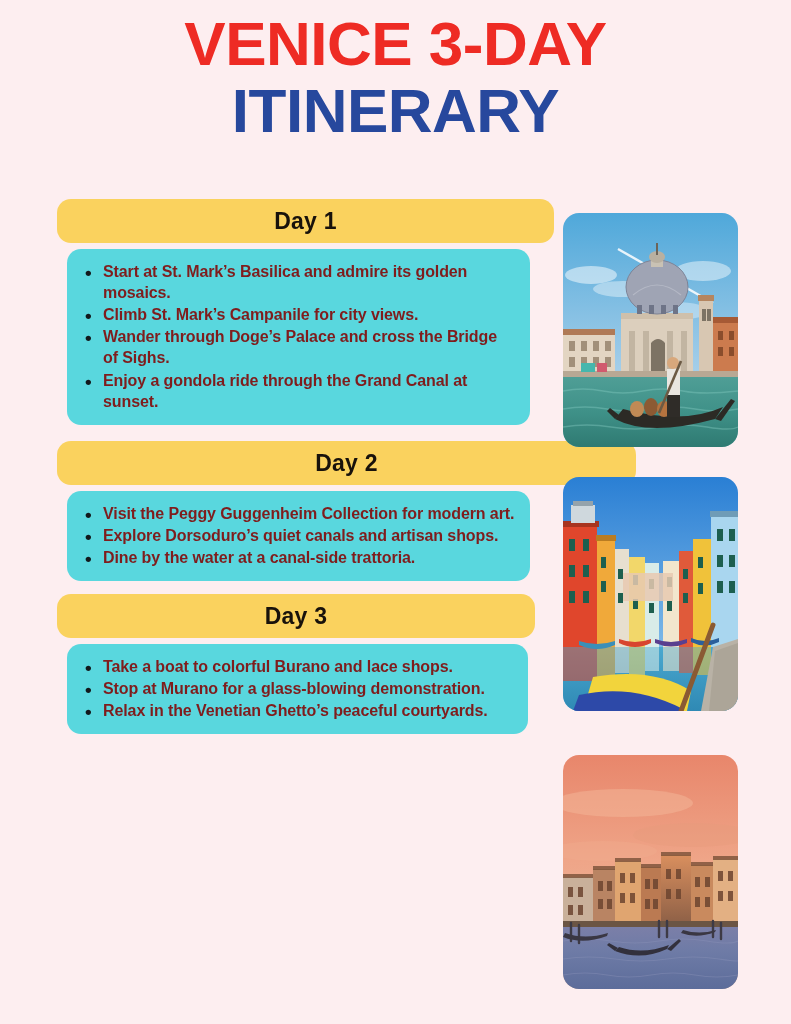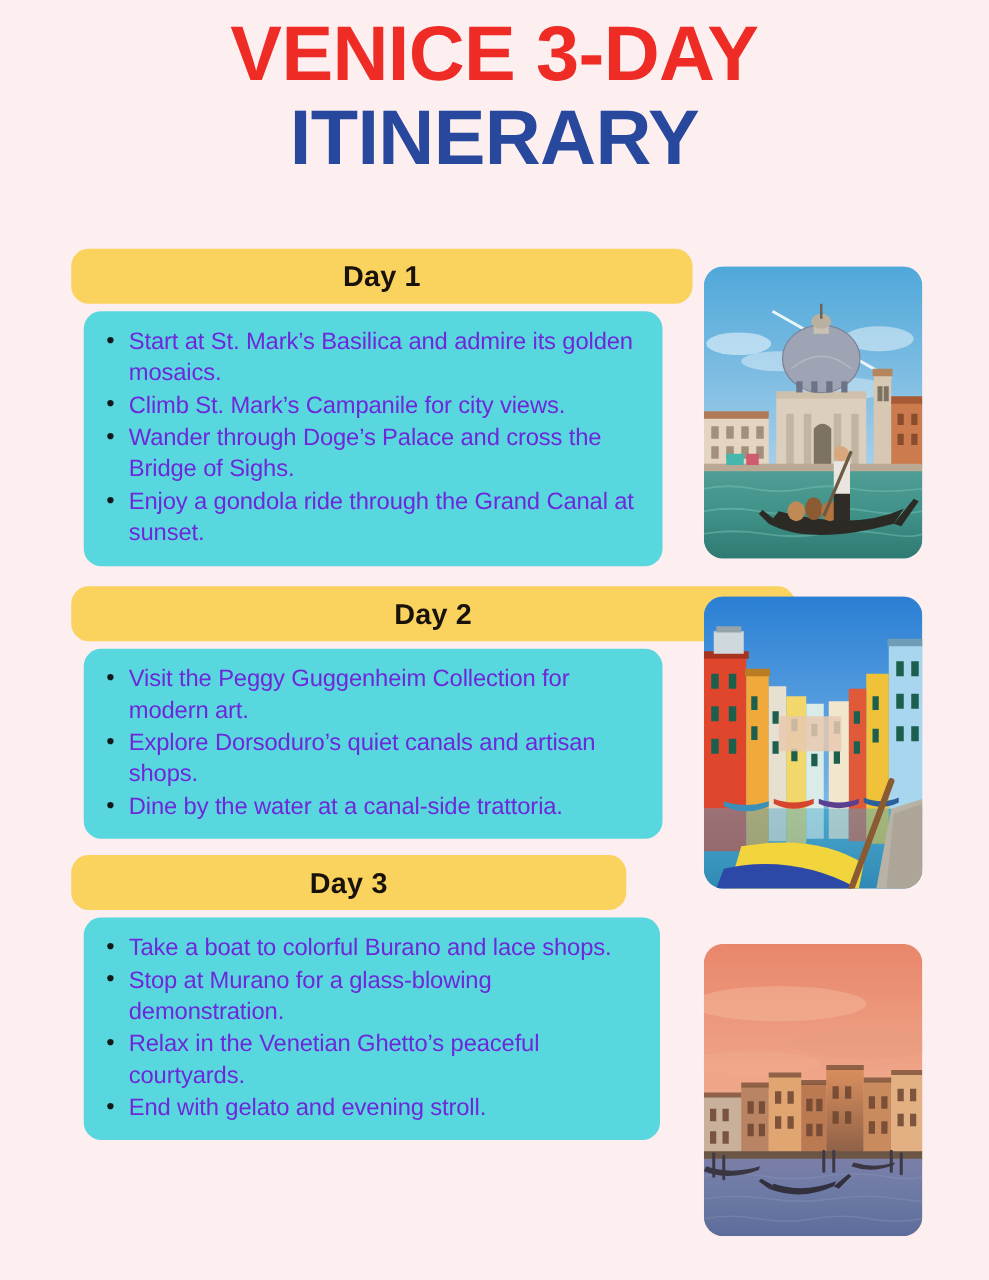--- a/index.html
+++ b/index.html
@@ -62,23 +62,23 @@
     margin-top: 6px;
     padding: 12px 14px 12px 10px;
   }
   .day-body ul {
     margin: 0;
     padding: 0 0 0 26px;
     list-style: none;
   }
   .day-body li {
     position: relative;
-    font-size: 19px;
-    font-weight: 400;
-    color: #6d28d9;
+    font-size: 16px;
+    font-weight: 700;
+    color: #7f1d1d;
     line-height: 1.32;
     margin: 0 0 1px 0;
     letter-spacing: -0.1px;
   }
   .day-body li::before {
     content: "\2022";
     position: absolute;
     left: -18px;
     top: -1px;
     font-size: 19px;
@@ -86,21 +86,21 @@
     color: #12191c;
   }
 
   
   #day-1 .day-header { width: 497px; margin-left: 30px; }
   #day-1 .day-body   { width: 439px; }
   #day-2 { margin-top: 16px; }
   #day-2 .day-header { width: 579px; margin-left: 30px; }
   #day-2 .day-body   { width: 439px; }
   #day-3 { margin-top: 13px; }
-  #day-3 .day-header { width: 444px; margin-left: 30px; }
+  #day-3 .day-header { width: 478px; margin-left: 30px; }
   #day-3 .day-body   { width: 437px; }
 
   
   .photo {
     position: absolute;
     left: 563px;
     width: 175px;
     height: 234px;
     border-radius: 16px;
     overflow: hidden;
@@ -143,21 +143,20 @@
     </div>
   </div>
 
   <div class="day-section" id="day-3">
     <div class="day-header">Day 3</div>
     <div class="day-body">
       <ul>
         <li>Take a boat to colorful Burano and lace shops.</li>
         <li>Stop at Murano for a glass-blowing demonstration.</li>
         <li>Relax in the Venetian Ghetto’s peaceful courtyards.</li>
-        <li>End with gelato and evening stroll.</li>
       </ul>
     </div>
   </div>
 
 </div>
 
 <div class="photo" id="photo-1">
   <svg viewBox="0 0 175 234" preserveAspectRatio="xMidYMid slice">
     <defs>
       <linearGradient id="p1sky" x1="0" y1="0" x2="0" y2="1">

